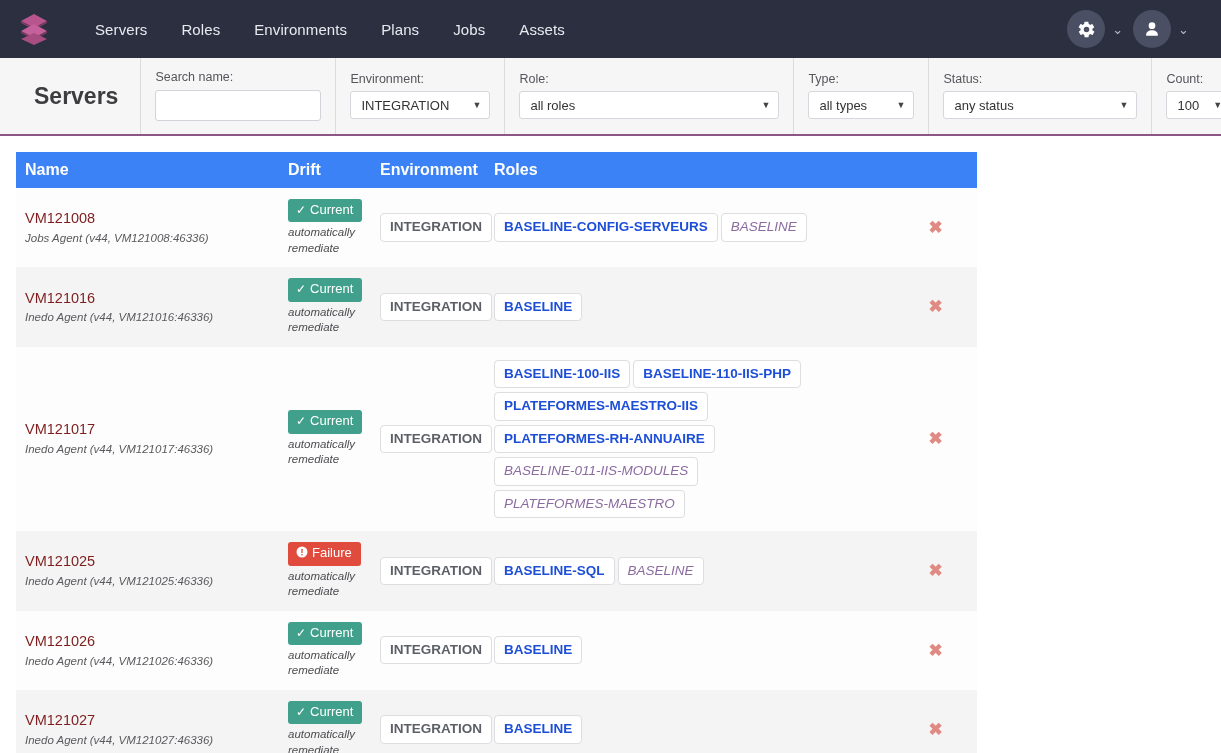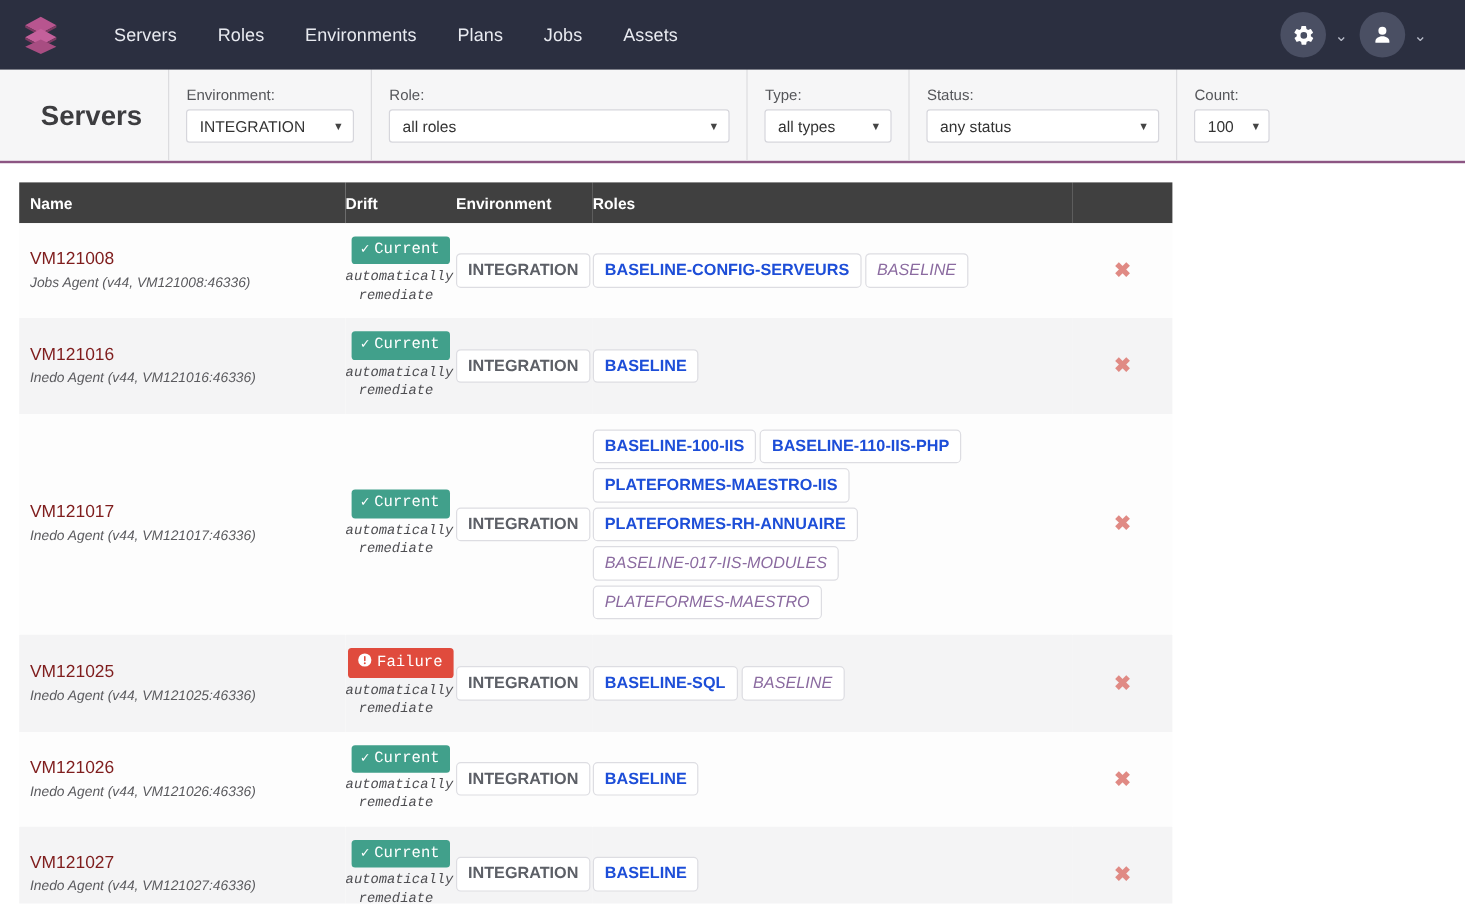--- a/index.html
+++ b/index.html
@@ -101,23 +101,23 @@
   .filter-select .caret { font-size: 9px; color: #444; margin-left: 14px; }
 
   
   #table-wrap { padding: 16px 0 0 16px; }
   table.servers {
     width: 961px;
     border-collapse: collapse;
     table-layout: fixed;
   }
   table.servers thead th {
-    background: #404040;
+    background: #3b82f6;
     color: #fff;
-    font-size: 13px;
+    font-size: 16px;
     font-weight: bold;
     text-align: left;
     padding: 9px 0 9px 0;
     height: 34px;
   }
   th.c-name   { width: 272px; padding-left: 9px !important; }
   th.c-drift  { width: 92px; }
   th.c-env    { width: 114px; }
   th.c-roles  { width: 400px; }
   th.c-del    { width: 83px; }
@@ -128,21 +128,21 @@
 
   .srv-name {
     color: #7f1d1d; font-size: 14.5px; padding-left: 9px;
     cursor: pointer; line-height: 1.3;
   }
   .srv-sub {
     color: #5a5a5e; font-size: 11.5px; font-style: italic;
     padding-left: 9px; line-height: 1.4; margin-top: 2px;
   }
 
-  .drift-cell { text-align: center; font-family: Liberation Mono, monospace; }
+  .drift-cell { text-align: left; }
   .badge {
     display: inline-block;
     color: #fff;
     font-size: 13px;
     padding: 4px 9px 5px 8px;
     border-radius: 3px;
     line-height: 1.1;
     white-space: nowrap;
     cursor: pointer;
   }
@@ -217,32 +217,36 @@
         <path d="M12 13.5c-4 0-7 2.3-7 5.1V20h14v-1.4c0-2.8-3-5.1-7-5.1z"></path>
       </svg>
     </div>
     <span class="nav-caret">⌄</span>
   </div>
 </div>
 
 <div id="filterbar">
   <div id="page-title">Servers</div>
 
+  <div class="filter-group">
+    <span class="filter-label">Search name:</span>
+    <input class="filter-input" style="width: 166px;" type="text" value="">
+  </div>
 
   <div class="filter-group">
     <span class="filter-label">Environment:</span>
     <div class="filter-select" style="width:140px">
       <span>INTEGRATION</span>
       <span class="caret">▼</span>
     </div>
   </div>
 
   <div class="filter-group">
     <span class="filter-label">Role:</span>
-    <div class="filter-select" style="width:284px">
+    <div class="filter-select" style="width:260px">
       <span>all roles</span>
       <span class="caret">▼</span>
     </div>
   </div>
 
   <div class="filter-group">
     <span class="filter-label">Type:</span>
     <div class="filter-select" style="width:106px">
       <span>all types</span>
       <span class="caret">▼</span>
@@ -302,21 +306,21 @@
             <div class="del-x">✖</div>
           </td>
         </tr>
         <tr class="row-odd">
           <td>
             <div class="srv-name">VM121017</div>
             <div class="srv-sub">Inedo Agent (v44, VM121017:46336)</div>
           </td>
           <td class="drift-cell"><span class="badge current"><span class="gl">✓</span><span>Current</span></span><div class="remediate">automatically remediate</div></td>
           <td><span class="chip env">INTEGRATION</span></td>
-          <td class="roles-cell"><span class="chip role">BASELINE-100-IIS</span><span class="chip role">BASELINE-110-IIS-PHP</span><span class="chip role">PLATEFORMES-MAESTRO-IIS</span><span class="chip role">PLATEFORMES-RH-ANNUAIRE</span><span class="chip role role-inherited">BASELINE-017-IIS-MODULES</span><span class="chip role role-inherited">PLATEFORMES-MAESTRO</span></td>
+          <td class="roles-cell"><span class="chip role">BASELINE-100-IIS</span><span class="chip role">BASELINE-110-IIS-PHP</span><span class="chip role">PLATEFORMES-MAESTRO-IIS</span><span class="chip role">PLATEFORMES-RH-ANNUAIRE</span><span class="chip role role-inherited">BASELINE-011-IIS-MODULES</span><span class="chip role role-inherited">PLATEFORMES-MAESTRO</span></td>
           <td>
             <div class="del-x">✖</div>
           </td>
         </tr>
         <tr class="row-even">
           <td>
             <div class="srv-name">VM121025</div>
             <div class="srv-sub">Inedo Agent (v44, VM121025:46336)</div>
           </td>
           <td class="drift-cell"><span class="badge failure"><svg width="12" height="12" viewBox="0 0 24 24" fill="#ffffff" style="vertical-align:-1px;margin-right:4px">

